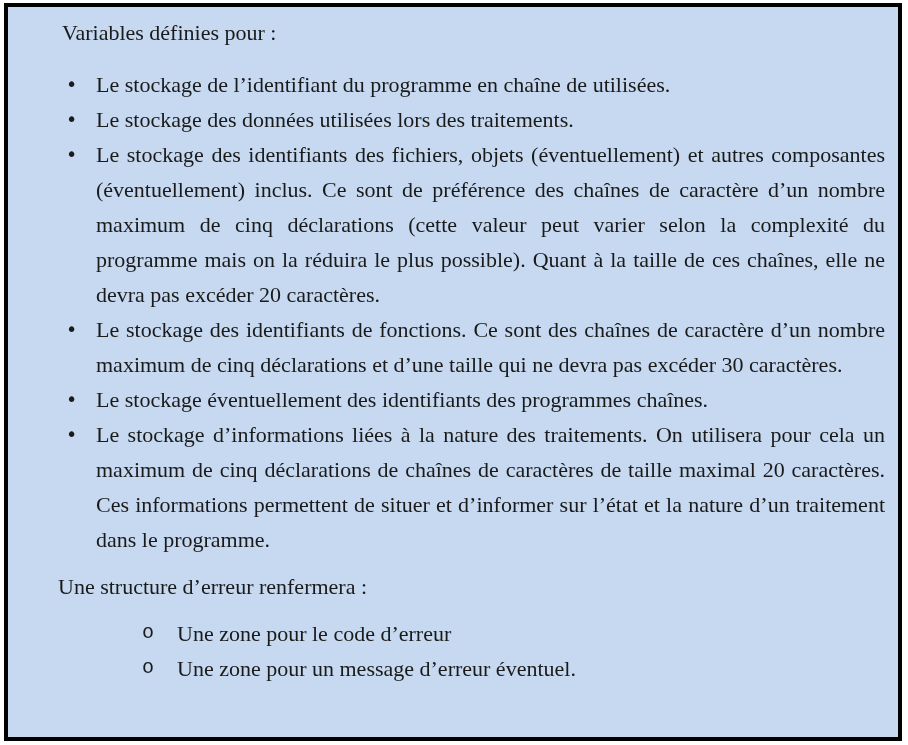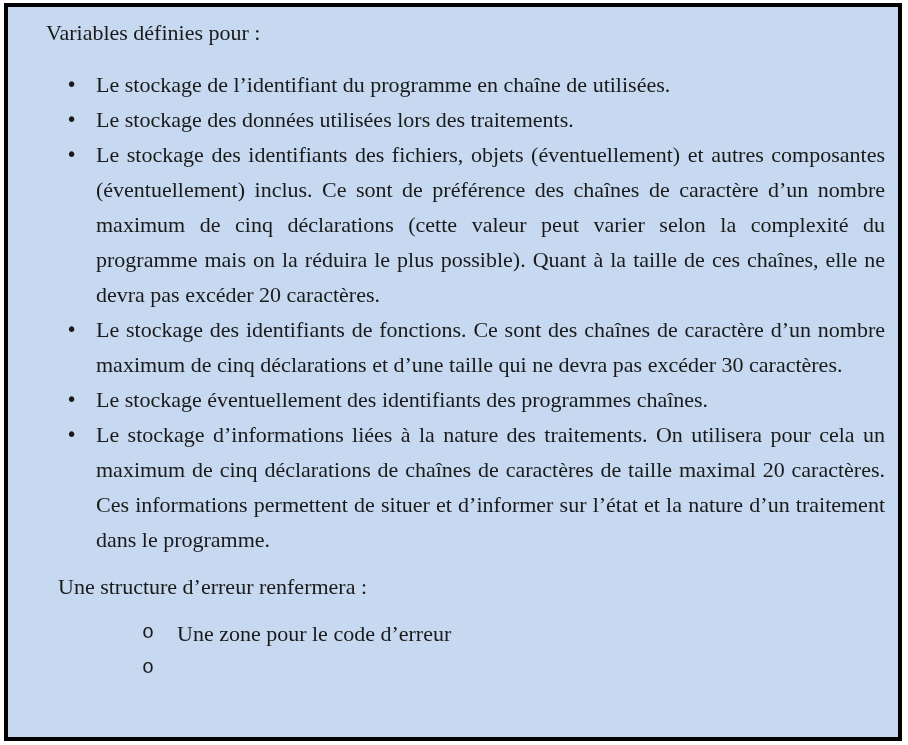--- a/index.html
+++ b/index.html
@@ -23,21 +23,21 @@
     border: 4px solid #000000;
     background: #c6d9f0;
     padding: 8px 13px 8px 38px;
     font-family: "Liberation Serif", "DejaVu Serif", serif;
     font-size: 22px;
     line-height: 35px;
     color: #1a1a1a;
     overflow: hidden;
   }
   .intro {
-    margin: 0 0 17px 0;
+    margin: 0 0 17px 16px;
     text-align: left;
   }
   .closing-intro {
     margin: 12px;
     text-align: left;
   }
   ul.bullet-list, ul.sub-list {
     list-style: none;
     margin: 0;
     padding: 0;
@@ -104,17 +104,18 @@
 
     <p class="closing-intro">Une structure d’erreur renfermera :</p>
 
     <ul class="sub-list">
       <li>
         <span class="marker">o</span>
         <span>Une zone pour le code d’erreur</span>
       </li>
       <li>
         <span class="marker">o</span>
+        <span>Une zone pour un message d’erreur éventuel.</span>
       </li>
     </ul>
 
   </div>
 </div>
 
 </body></html>

